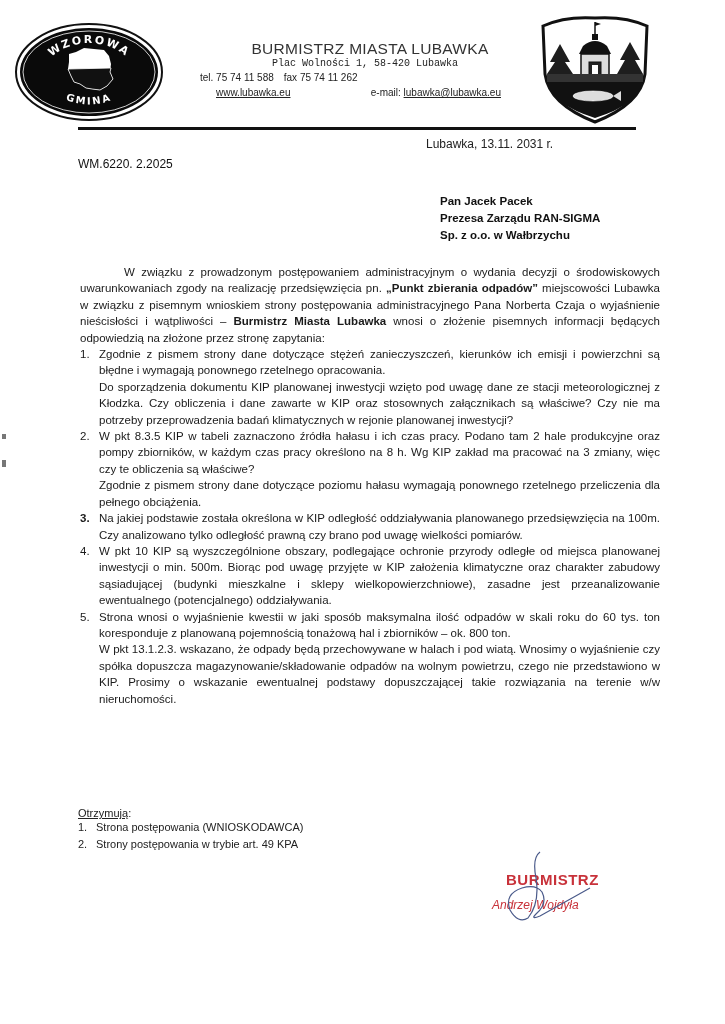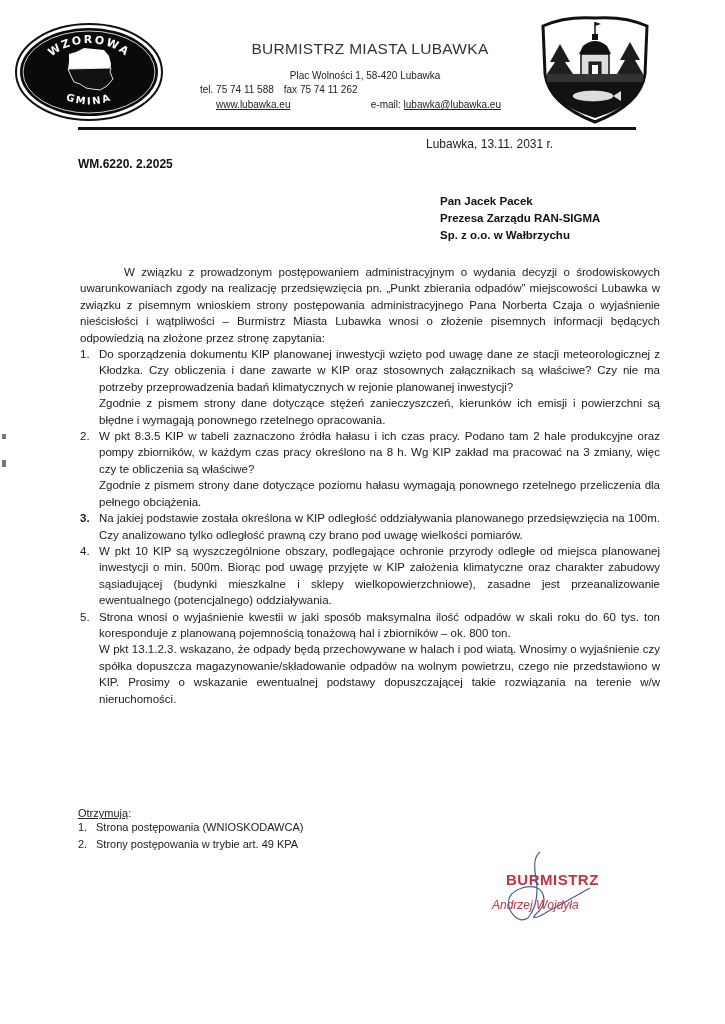--- a/index.html
+++ b/index.html
@@ -7,35 +7,35 @@
   body { position: relative; font-family: "Liberation Sans", sans-serif; color: #1a1a1a; }
 
   .page { position: absolute; left: 0; top: 0; width: 725px; height: 1024px; background: #fff; }
 
   
   .logo-left { position: absolute; left: 14px; top: 22px; width: 150px; height: 100px; }
   .logo-right { position: absolute; left: 535px; top: 12px; width: 120px; height: 112px; }
 
   .letterhead { position: absolute; left: 200px; top: 40px; width: 330px; text-align: center; }
   .lh-title { font-size: 15.5px; letter-spacing: 0.3px; color: #333; font-weight: normal; margin-left: 10px; }
-  .lh-line { font-size: 10px; color: #222; margin-top: 12px; }
+  .lh-line { font-size: 10px; color: #222; margin-top: 0; font-family: Liberation Mono, monospace; }
   .lh-contacts { display: flex; gap: 10px; font-size: 10px; margin-top: 3px; color:#222; }
   .lh-links { display: flex; justify-content: space-between; font-size: 10px; margin-top: 4px; width: 285px; margin-left: 16px; color:#222; }
   .u { text-decoration: underline; }
 
   .header-rule { position: absolute; left: 78px; top: 127px; width: 558px; height: 3px; background: #111; }
 
   .date { position: absolute; left: 426px; top: 137px; font-size: 12px; color:#222; }
-  .ref { position: absolute; left: 78px; top: 157px; font-size: 12px; font-weight: bold; color:#111; }
+  .ref { position: absolute; left: 78px; top: 157px; font-size: 12px; font-weight: normal; color:#111; }
 
   .addressee { position: absolute; left: 440px; top: 193px; font-size: 11.5px; font-weight: bold; line-height: 17px; color:#111; }
 
   .body { position: absolute; left: 80px; top: 264px; width: 580px; font-size: 11.5px; line-height: 16.4px; text-align: justify; color:#1a1a1a; }
   .intro { text-indent: 44px; }
-  .intro b { font-weight: normal; }
+  .intro b { font-weight: bold; }
 
   ol.questions { list-style: none; margin: 0; padding: 0; }
   ol.questions > li { position: relative; padding-left: 19px; }
   ol.questions > li .num { position: absolute; left: 0; top: 0; }
   ol.questions > li .num.bold { font-weight: bold; }
   ol.questions > li p { text-align: justify; }
 
   .recipients { position: absolute; left: 78px; top: 807px; font-size: 11px; color:#222; }
   .recipients-title { text-decoration: underline; margin-bottom: 7px; }
   .recipients ol { list-style: none; }
@@ -125,22 +125,22 @@
 
   <div class="margin-mark" style="top:434px;"></div>
   <div class="margin-mark" style="top:460px; height:7px;"></div>
 
   <div class="body">
     <p class="intro"><span>W związku z prowadzonym postępowaniem administracyjnym o wydania decyzji o środowiskowych uwarunkowaniach zgody na realizację przedsięwzięcia pn. </span><b>„Punkt zbierania odpadów”</b><span> miejscowości Lubawka w związku z pisemnym wnioskiem strony postępowania administracyjnego Pana Norberta Czaja o wyjaśnienie nieścisłości i wątpliwości – </span><b>Burmistrz Miasta Lubawka</b><span> wnosi o złożenie pisemnych informacji będących odpowiedzią na złożone przez stronę zapytania:</span></p>
 
     <ol class="questions">
       <li>
         <span class="num">1.</span>
+        <p>Zgodnie z pismem strony dane dotyczące stężeń zanieczyszczeń, kierunków ich emisji i powierzchni są błędne i wymagają ponownego rzetelnego opracowania.</p>
         <p>Do sporządzenia dokumentu KIP planowanej inwestycji wzięto pod uwagę dane ze stacji meteorologicznej z Kłodzka. Czy obliczenia i dane zawarte w KIP oraz stosownych załącznikach są właściwe? Czy nie ma potrzeby przeprowadzenia badań klimatycznych w rejonie planowanej inwestycji?</p>
-        <p>Zgodnie z pismem strony dane dotyczące stężeń zanieczyszczeń, kierunków ich emisji i powierzchni są błędne i wymagają ponownego rzetelnego opracowania.</p>
       </li>
       <li>
         <span class="num">2.</span>
         <p>W pkt 8.3.5 KIP w tabeli zaznaczono źródła hałasu i ich czas pracy. Podano tam 2 hale produkcyjne oraz pompy zbiorników, w każdym czas pracy określono na 8 h. Wg KIP zakład ma pracować na 3 zmiany, więc czy te obliczenia są właściwe?</p>
         <p>Zgodnie z pismem strony dane dotyczące poziomu hałasu wymagają ponownego rzetelnego przeliczenia dla pełnego obciążenia.</p>
       </li>
       <li>
         <span class="num bold">3.</span>
         <p>Na jakiej podstawie została określona w KIP odległość oddziaływania planowanego przedsięwzięcia na 100m.  Czy analizowano tylko odległość prawną czy brano pod uwagę wielkości pomiarów.</p>
       </li>

